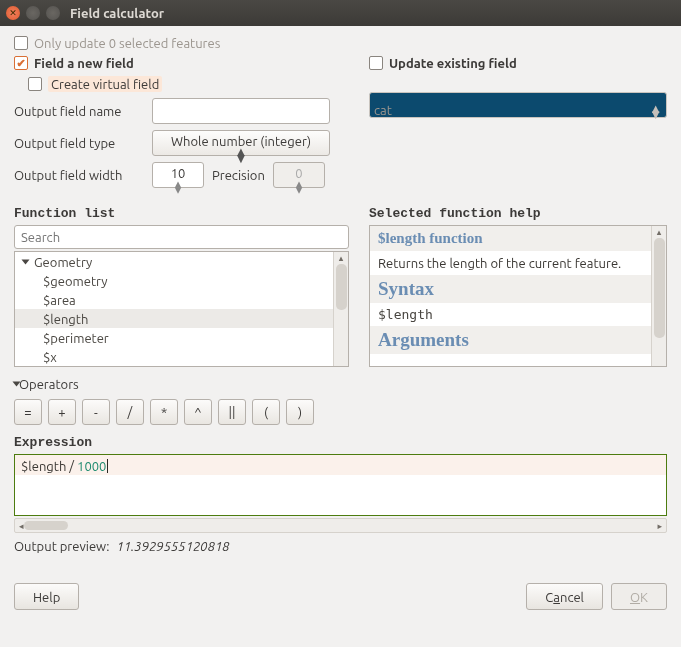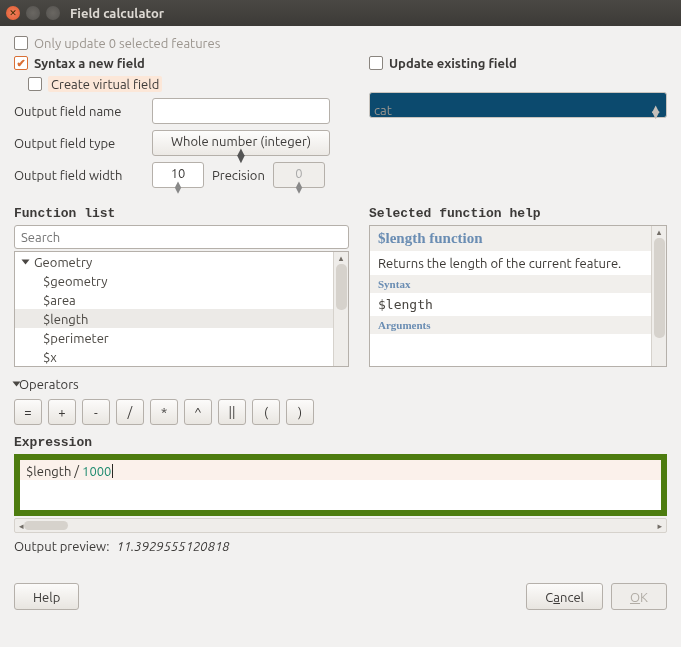--- a/index.html
+++ b/index.html
@@ -49,30 +49,30 @@
 .tree-row.root { padding-left: 8px; }
 .tree-row.sel { background: #eceae7; }
 .disclose { display:inline-block; width:0;height:0;border-left:5px solid #4a4743;border-top:4px solid transparent;border-bottom:4px solid transparent; transform:rotate(90deg); margin-right:6px;}
 .vscroll { position:absolute; right:0; top:0; bottom:0; width:15px; background:#efedea; border-left:1px solid #d6d2cc; display:flex; flex-direction:column; align-items:center; justify-content:flex-start; padding-top:2px;}
 .vscroll .thumb{ width:11px; height:46px; background:#d6d2cc; border-radius:5px; margin-top:1px;}
 .vscroll .arr{font-size:9px;color:#726d66;line-height:1;}
 
 .help-wrap { position:relative; }
 .help { border:1px solid #b5b0aa; background:#fff; height: 142px; overflow:hidden; position:relative;}
 .help h3 { background:#f1efec; color:#6a8db3; font-family: Georgia, serif; font-size:15px; font-weight:bold; padding:4px 8px;}
-.help h4 { background:#f1efec; color:#6a8db3; font-family: Georgia, serif; font-size:11px; font-weight:bold; padding:3px 8px;}
+.help h4 { background:#f1efec; color:#6a8db3; font-family: Georgia, serif; font-size:19px; font-weight:bold; padding:3px 8px;}
 .help p { padding:5px 8px; color:#3a3733;}
 .help code{ font-family: "DejaVu Sans Mono", monospace; padding:4px 8px; display:block; color:#494641;}
 
 .ops-head { margin-top: 10px; display:flex; align-items:center; }
 .ops-head .tri { display:inline-block; width:0;height:0;border-left:5px solid #4a4743;border-top:4px solid transparent;border-bottom:4px solid transparent; transform:rotate(90deg);}
 .ops { display:flex; gap:6px; margin-top:8px; }
 .opbtn { width:28px; height:26px; border:1px solid #b5b0aa; border-radius:3px; background:linear-gradient(#fcfbfa,#e9e6e1); display:flex; align-items:center; justify-content:center; cursor:pointer; font-size:13px;}
 
-.expr-box { border:6px solid #4d7c0f; background:#fff; height:62px; padding:4px 6px; font-family:"DejaVu Sans Mono", monospace; color:#3b3834; position:relative;}
+.expr-box { border:1px solid #4d7c0f; background:#fff; height:62px; padding:4px 6px; font-family:"DejaVu Sans Mono", monospace; color:#3b3834; position:relative;}
 .expr-box .bg { position:absolute; left:0; right:0; top:0; height:20px; background:#fbf1eb;}
 .expr-box .text{ position:relative; }
 .expr-num { color: #1d8a6e; }
 .caret { display:inline-block; width:1px; height:14px; background:#2a2824; vertical-align:text-bottom; margin-left:1px;}
 
 .hscroll-wrap{ height:15px; border:1px solid #d6d2cc; background:#efedea; margin-top:2px; border-radius:2px; display:flex; align-items:center; padding:0 4px;}
 .hscroll-wrap .thumb{ width:44px;height:9px;background:#d6d2cc;border-radius:5px;}
 .hscroll-wrap .arr{ font-size:9px; color:#726d66;}
 .hscroll-wrap .spacer{flex:1;}
 
@@ -101,21 +101,21 @@
 
   <div class="row">
     <span class="chk"></span>
     <span class="muted">Only update 0 selected features</span>
   </div>
 
   <div class="two-col">
     <div class="left-col">
       <div class="row">
         <span class="chk checked"></span>
-        <span class="bold">Syntax a new field</span>
+        <span class="bold">Field a new field</span>
       </div>
       <div class="row" style="padding-left:14px;">
         <span class="chk"></span>
         <span class="vf-label">Create virtual field</span>
       </div>
       <div class="form-row">
         <label>Output field name</label>
         <input type="text" class="txt" value="" style="">
       </div>
       <div class="form-row">

